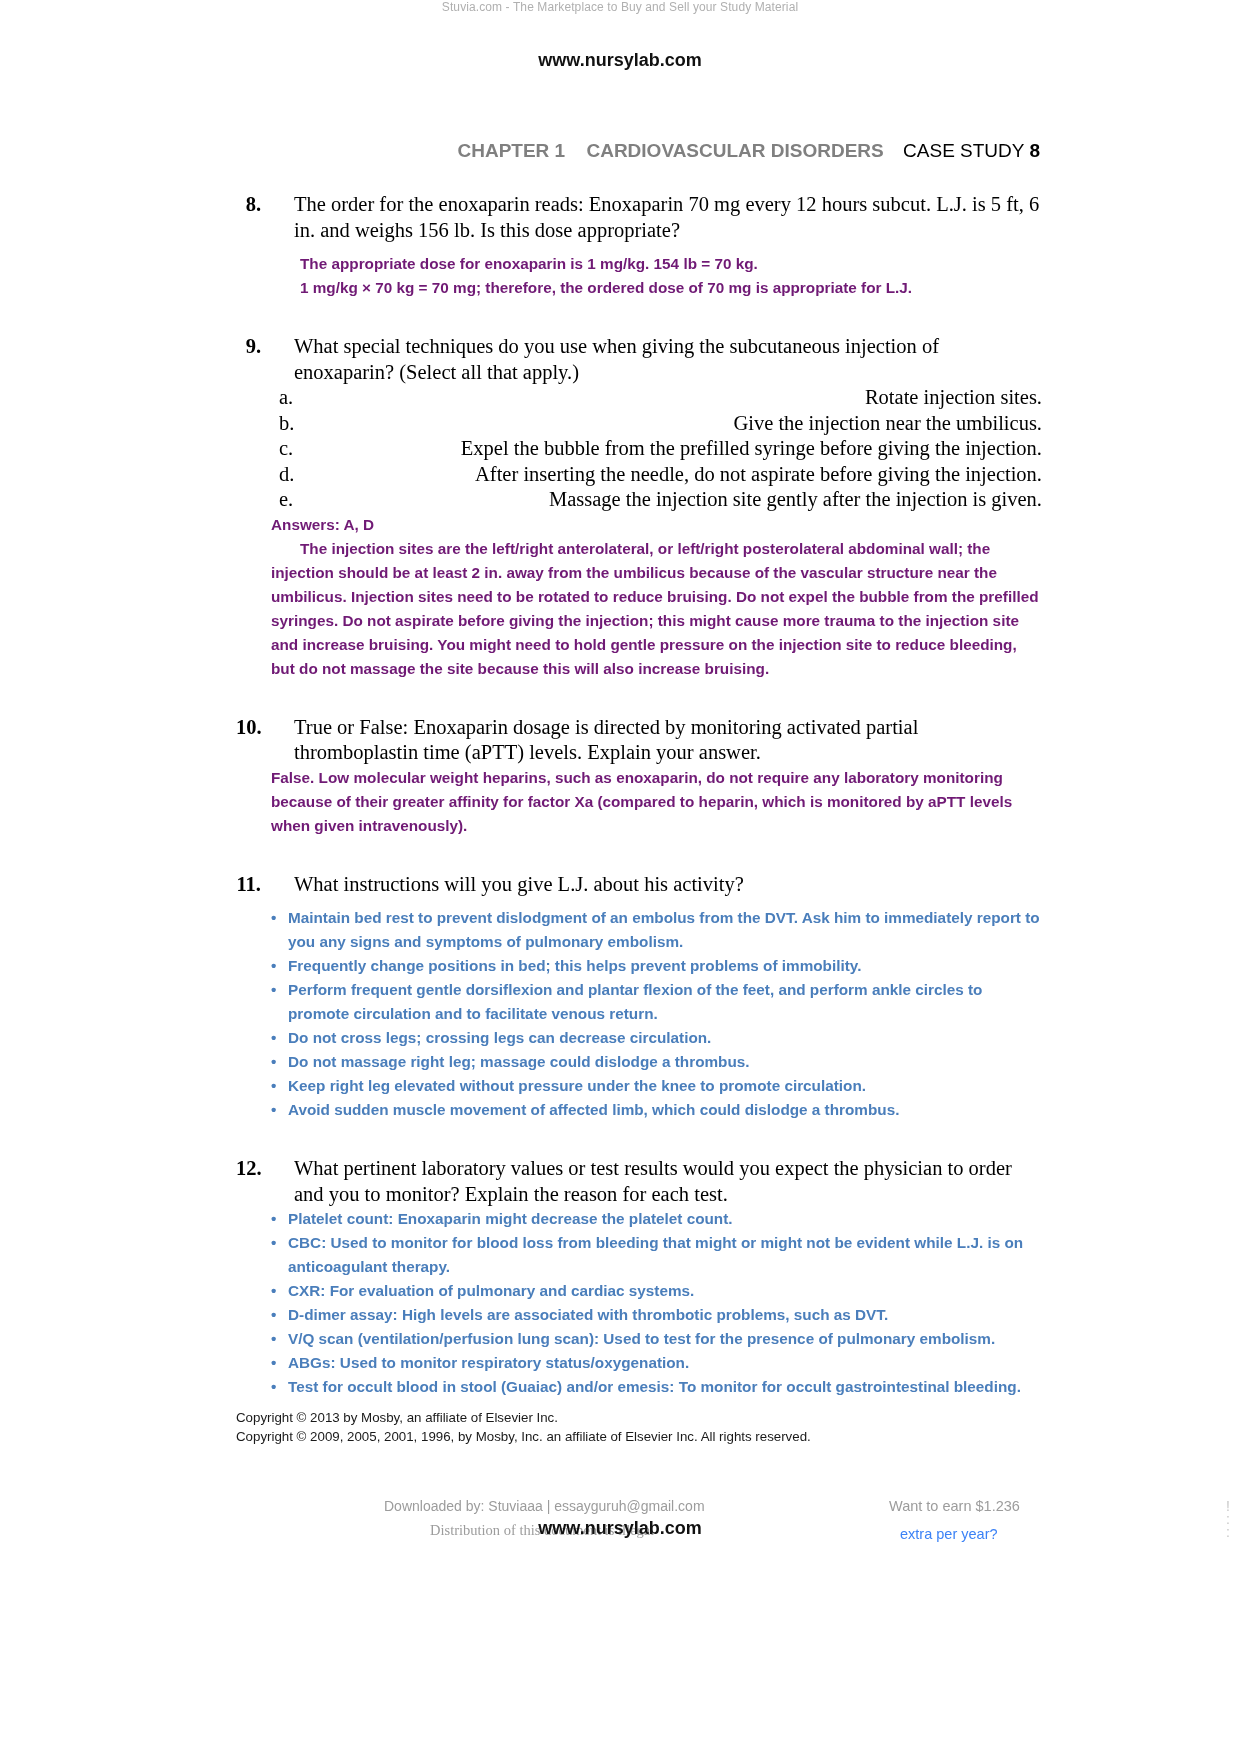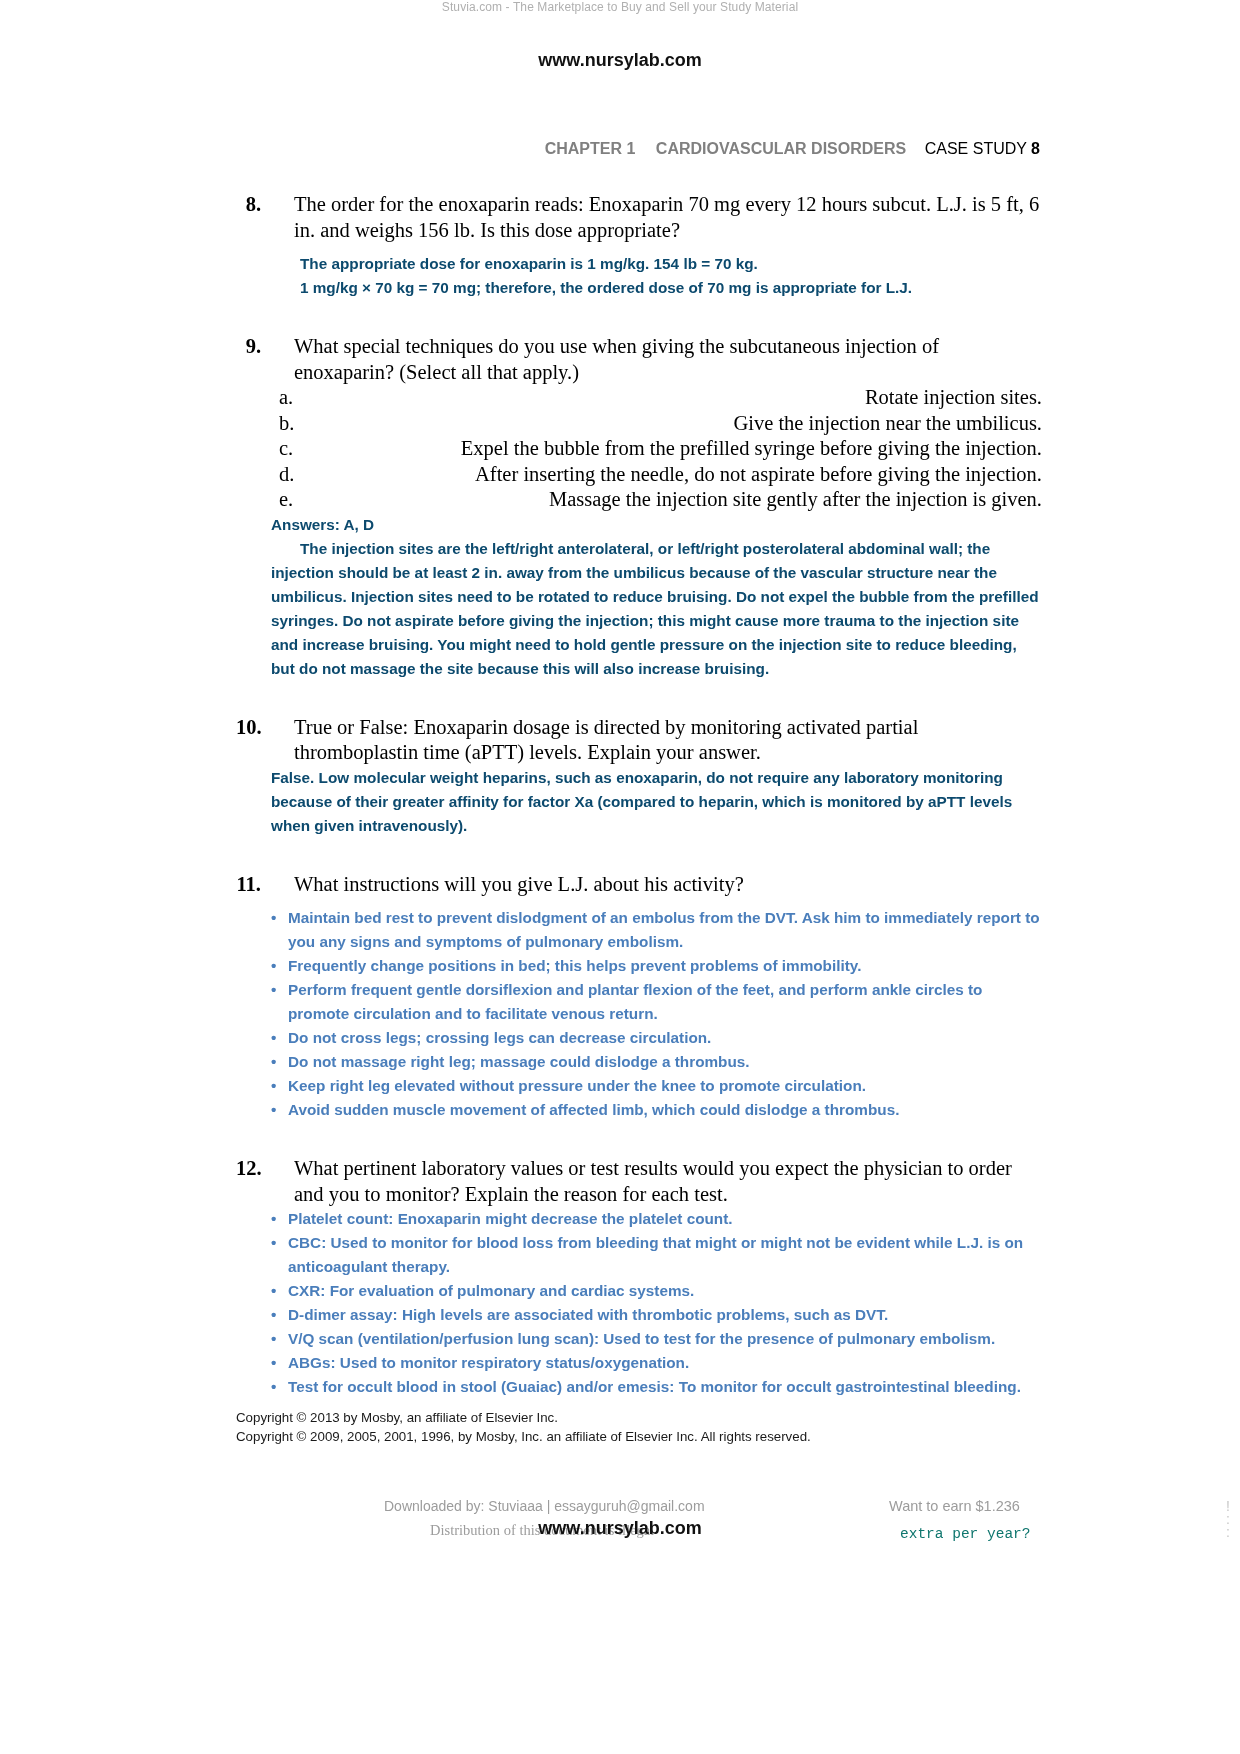--- a/index.html
+++ b/index.html
@@ -18,21 +18,21 @@
   }
   .wm-url-top {
     position:absolute; top:50px; left:0; width:100%; text-align:center;
     font-family:"Liberation Sans", sans-serif; font-size:18px; font-weight:bold;
     color:#111;
   }
 
   
   .runhead {
     position:absolute; top:140px; left:0; width:1040px; text-align:right;
-    font-family:"Liberation Sans", sans-serif; font-size:16px; font-weight:bold;
+    font-family:"Liberation Sans", sans-serif; font-size:19px; font-weight:bold;
     white-space:nowrap;
   }
   .runhead .gray { color:#808080; }
   .runhead .chap { margin-right:16px; }
   .runhead .cs { color:#000; font-weight:normal; margin-left:14px; }
   .runhead .cs b { font-weight:bold; }
 
   
   .content { position:absolute; left:236px; top:192px; width:806px; }
 
@@ -47,21 +47,21 @@
     flex:1 1 auto; font-family:"Liberation Serif", serif; font-size:20.5px;
     line-height:25.5px; text-align:left;margin-left:24px;
   }
   .opts { margin-left:43px; font-size:20.5px; line-height:25.5px; }
   .opt { display:flex; }
   .opt .ltr { width:24px; flex:0 0 auto; }
   .opt .otx { flex:1 1 auto;text-align:right; }
 
   
   .ans {
-    color:#0c4a6e; font-family:"Liberation Sans", sans-serif;
+    color:#701a75; font-family:"Liberation Sans", sans-serif;
     font-weight:bold; font-size:15.3px; line-height:24px;
   }
   .ans.indent1 { margin-left:64px; }
   .ans.indent0 { margin-left:35px; }
   .ans.hang { margin-left:35px; text-indent:29px; }
   .ans-list { margin-left:35px; }
   .ans-li { display:flex; color:#4a7ebb; font-family:"Liberation Sans", sans-serif;
     font-weight:bold; font-size:15.3px; line-height:24px; }
   .ans-li .bul { flex:0 0 auto; width:17px; }
   .ans-li .txt { flex:1 1 auto; }
@@ -84,22 +84,22 @@
   }
   .foot .ill {
     position:absolute; left:430px; top:24px; font-family:Liberation Serif, serif;
     font-size:14.5px; color:#9c9c9c; white-space:nowrap;
   }
   .foot .earn {
     position:absolute; left:889px; top:0; font-family:"Liberation Sans", sans-serif;
     font-size:14.5px; color:#9c9c9c; white-space:nowrap;
   }
   .foot .extra {
-    position:absolute; left:900px; top:28px; font-family:Liberation Mono, monospace;
-    font-size:14.5px; color:#0f766e; white-space:nowrap;
+    position:absolute; left:900px; top:28px; font-family:Liberation Sans, sans-serif;
+    font-size:14.5px; color:#3b82f6; white-space:nowrap;
   }
   .wm-url-bot {
     position:absolute; left:0; top:1518px; width:100%; text-align:center;
     font-family:"Liberation Sans", sans-serif; font-size:18px; font-weight:bold;
     color:#111;
   }
   .edge {
     position:absolute; right:10px; top:1500px;
     font-family:"Liberation Sans", sans-serif; font-size:14px; color:#c8c8c8;
     line-height:13px;

